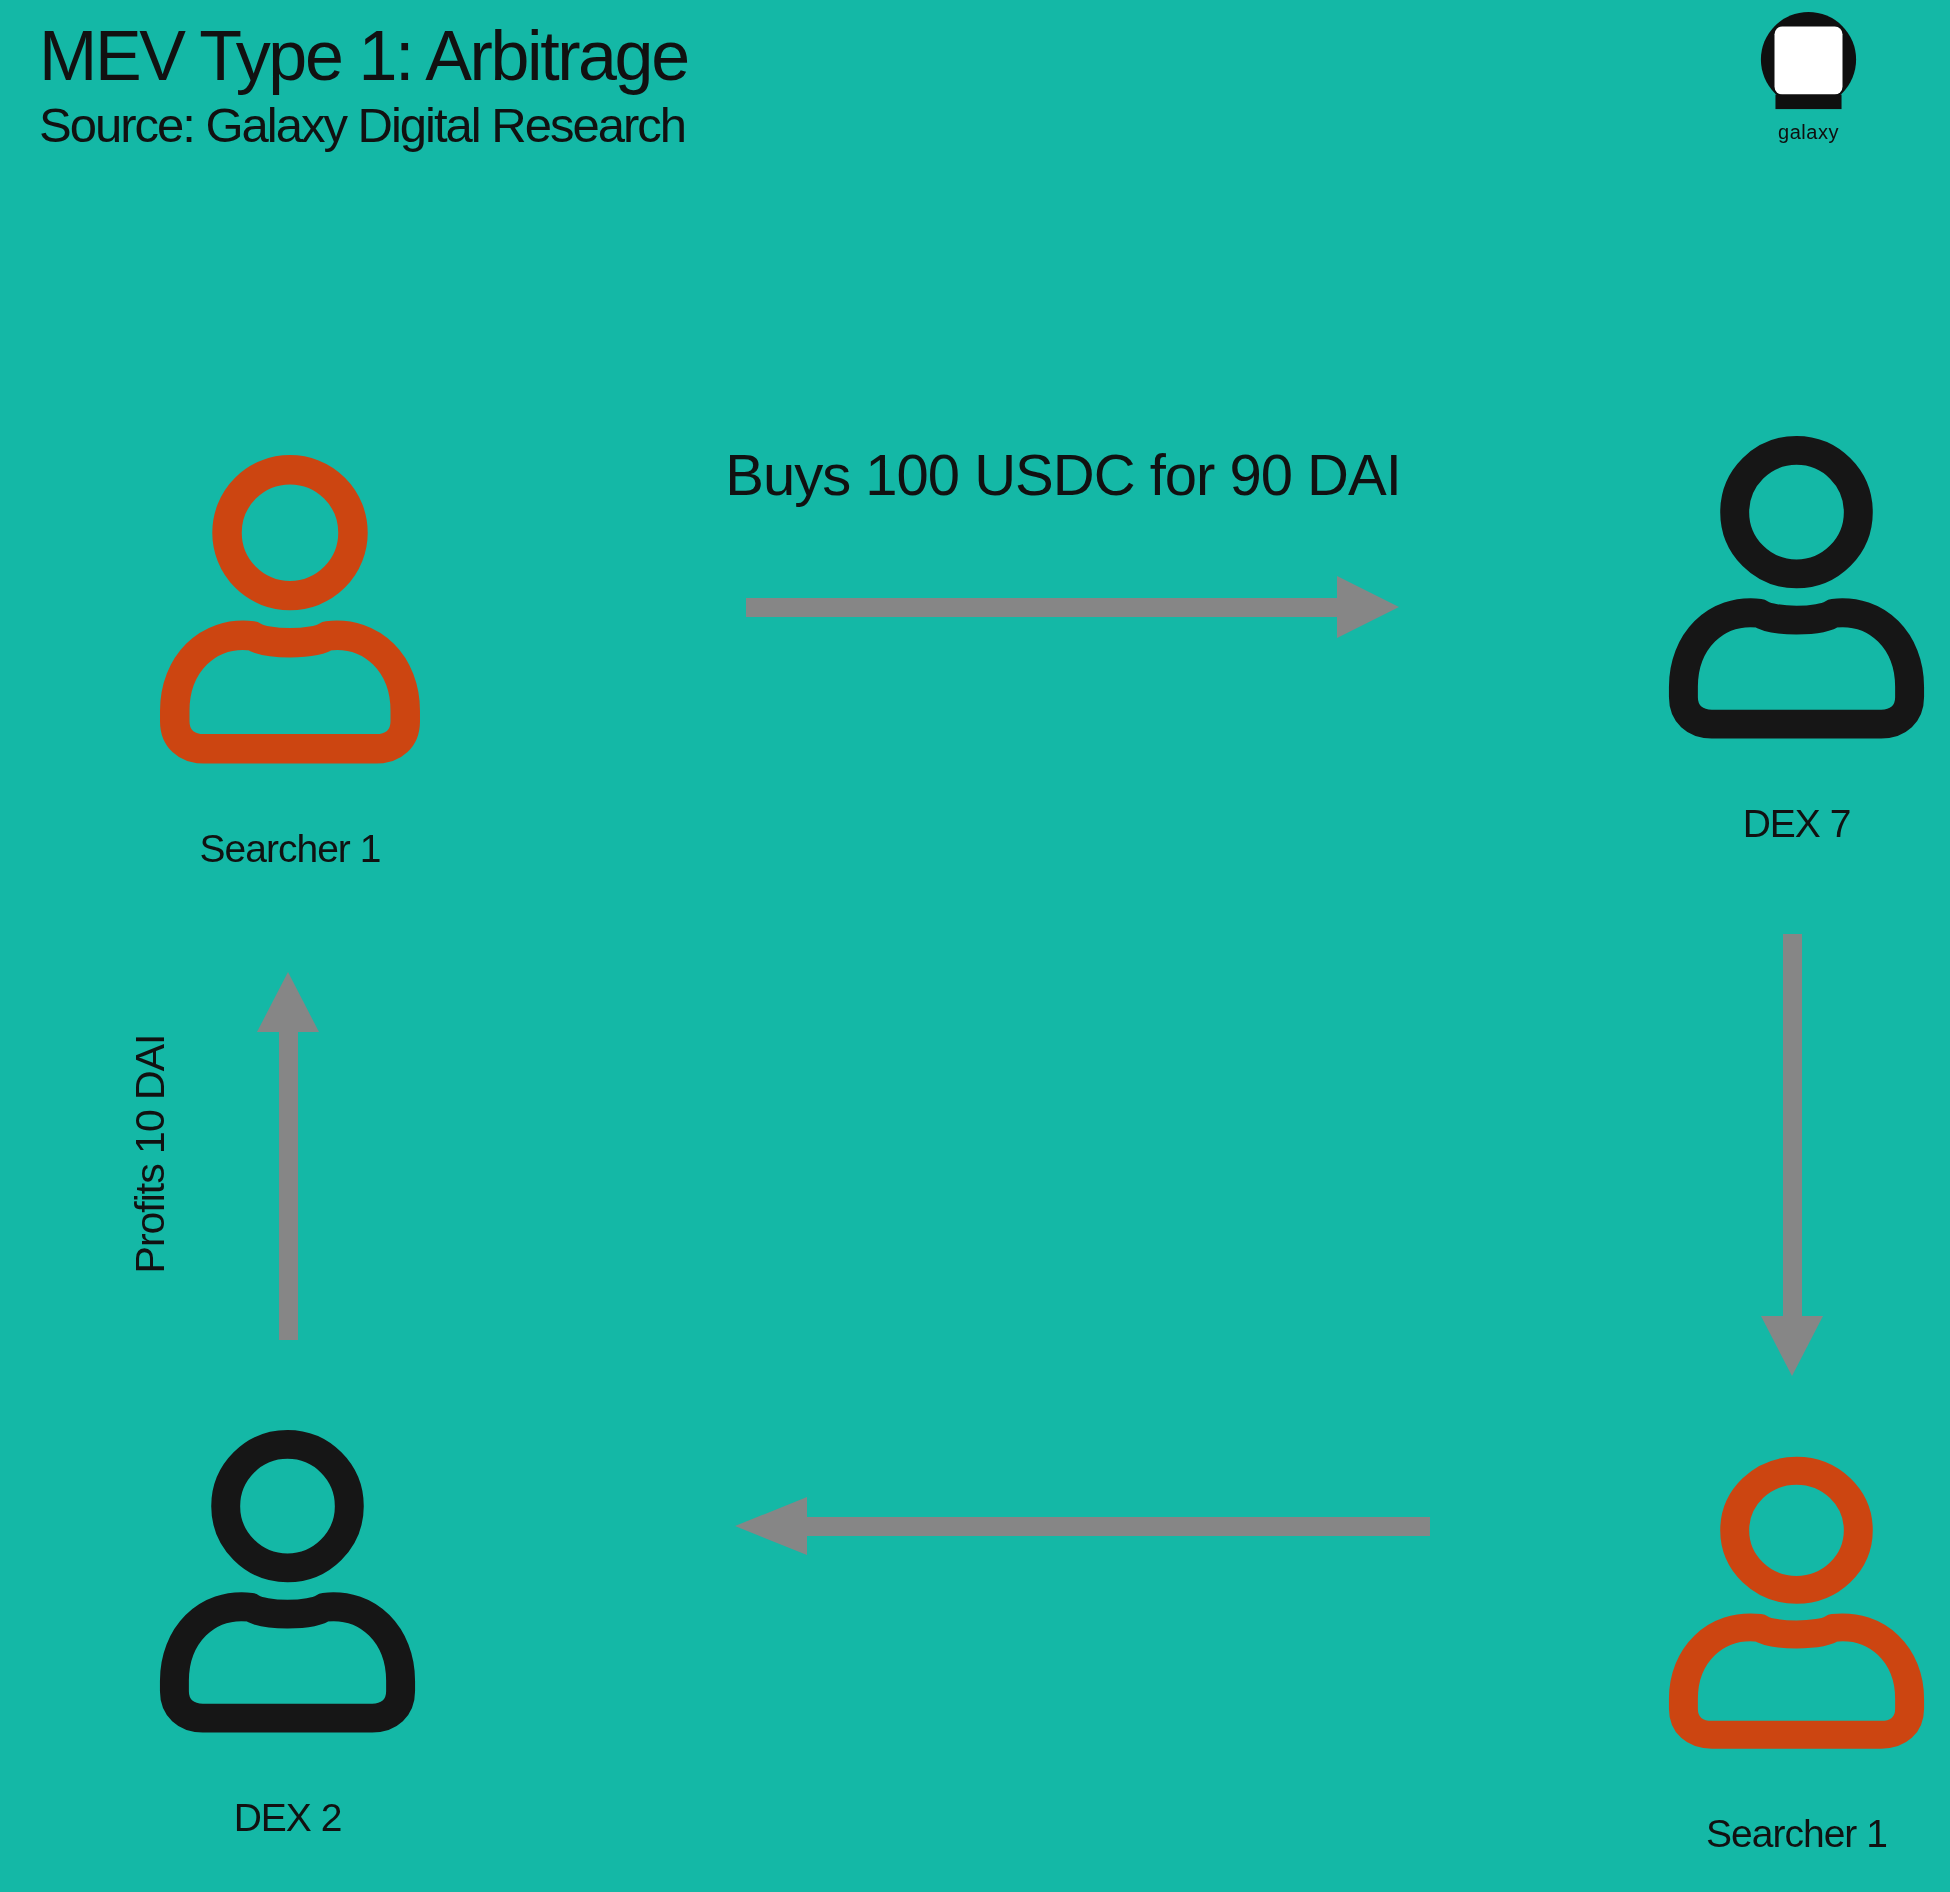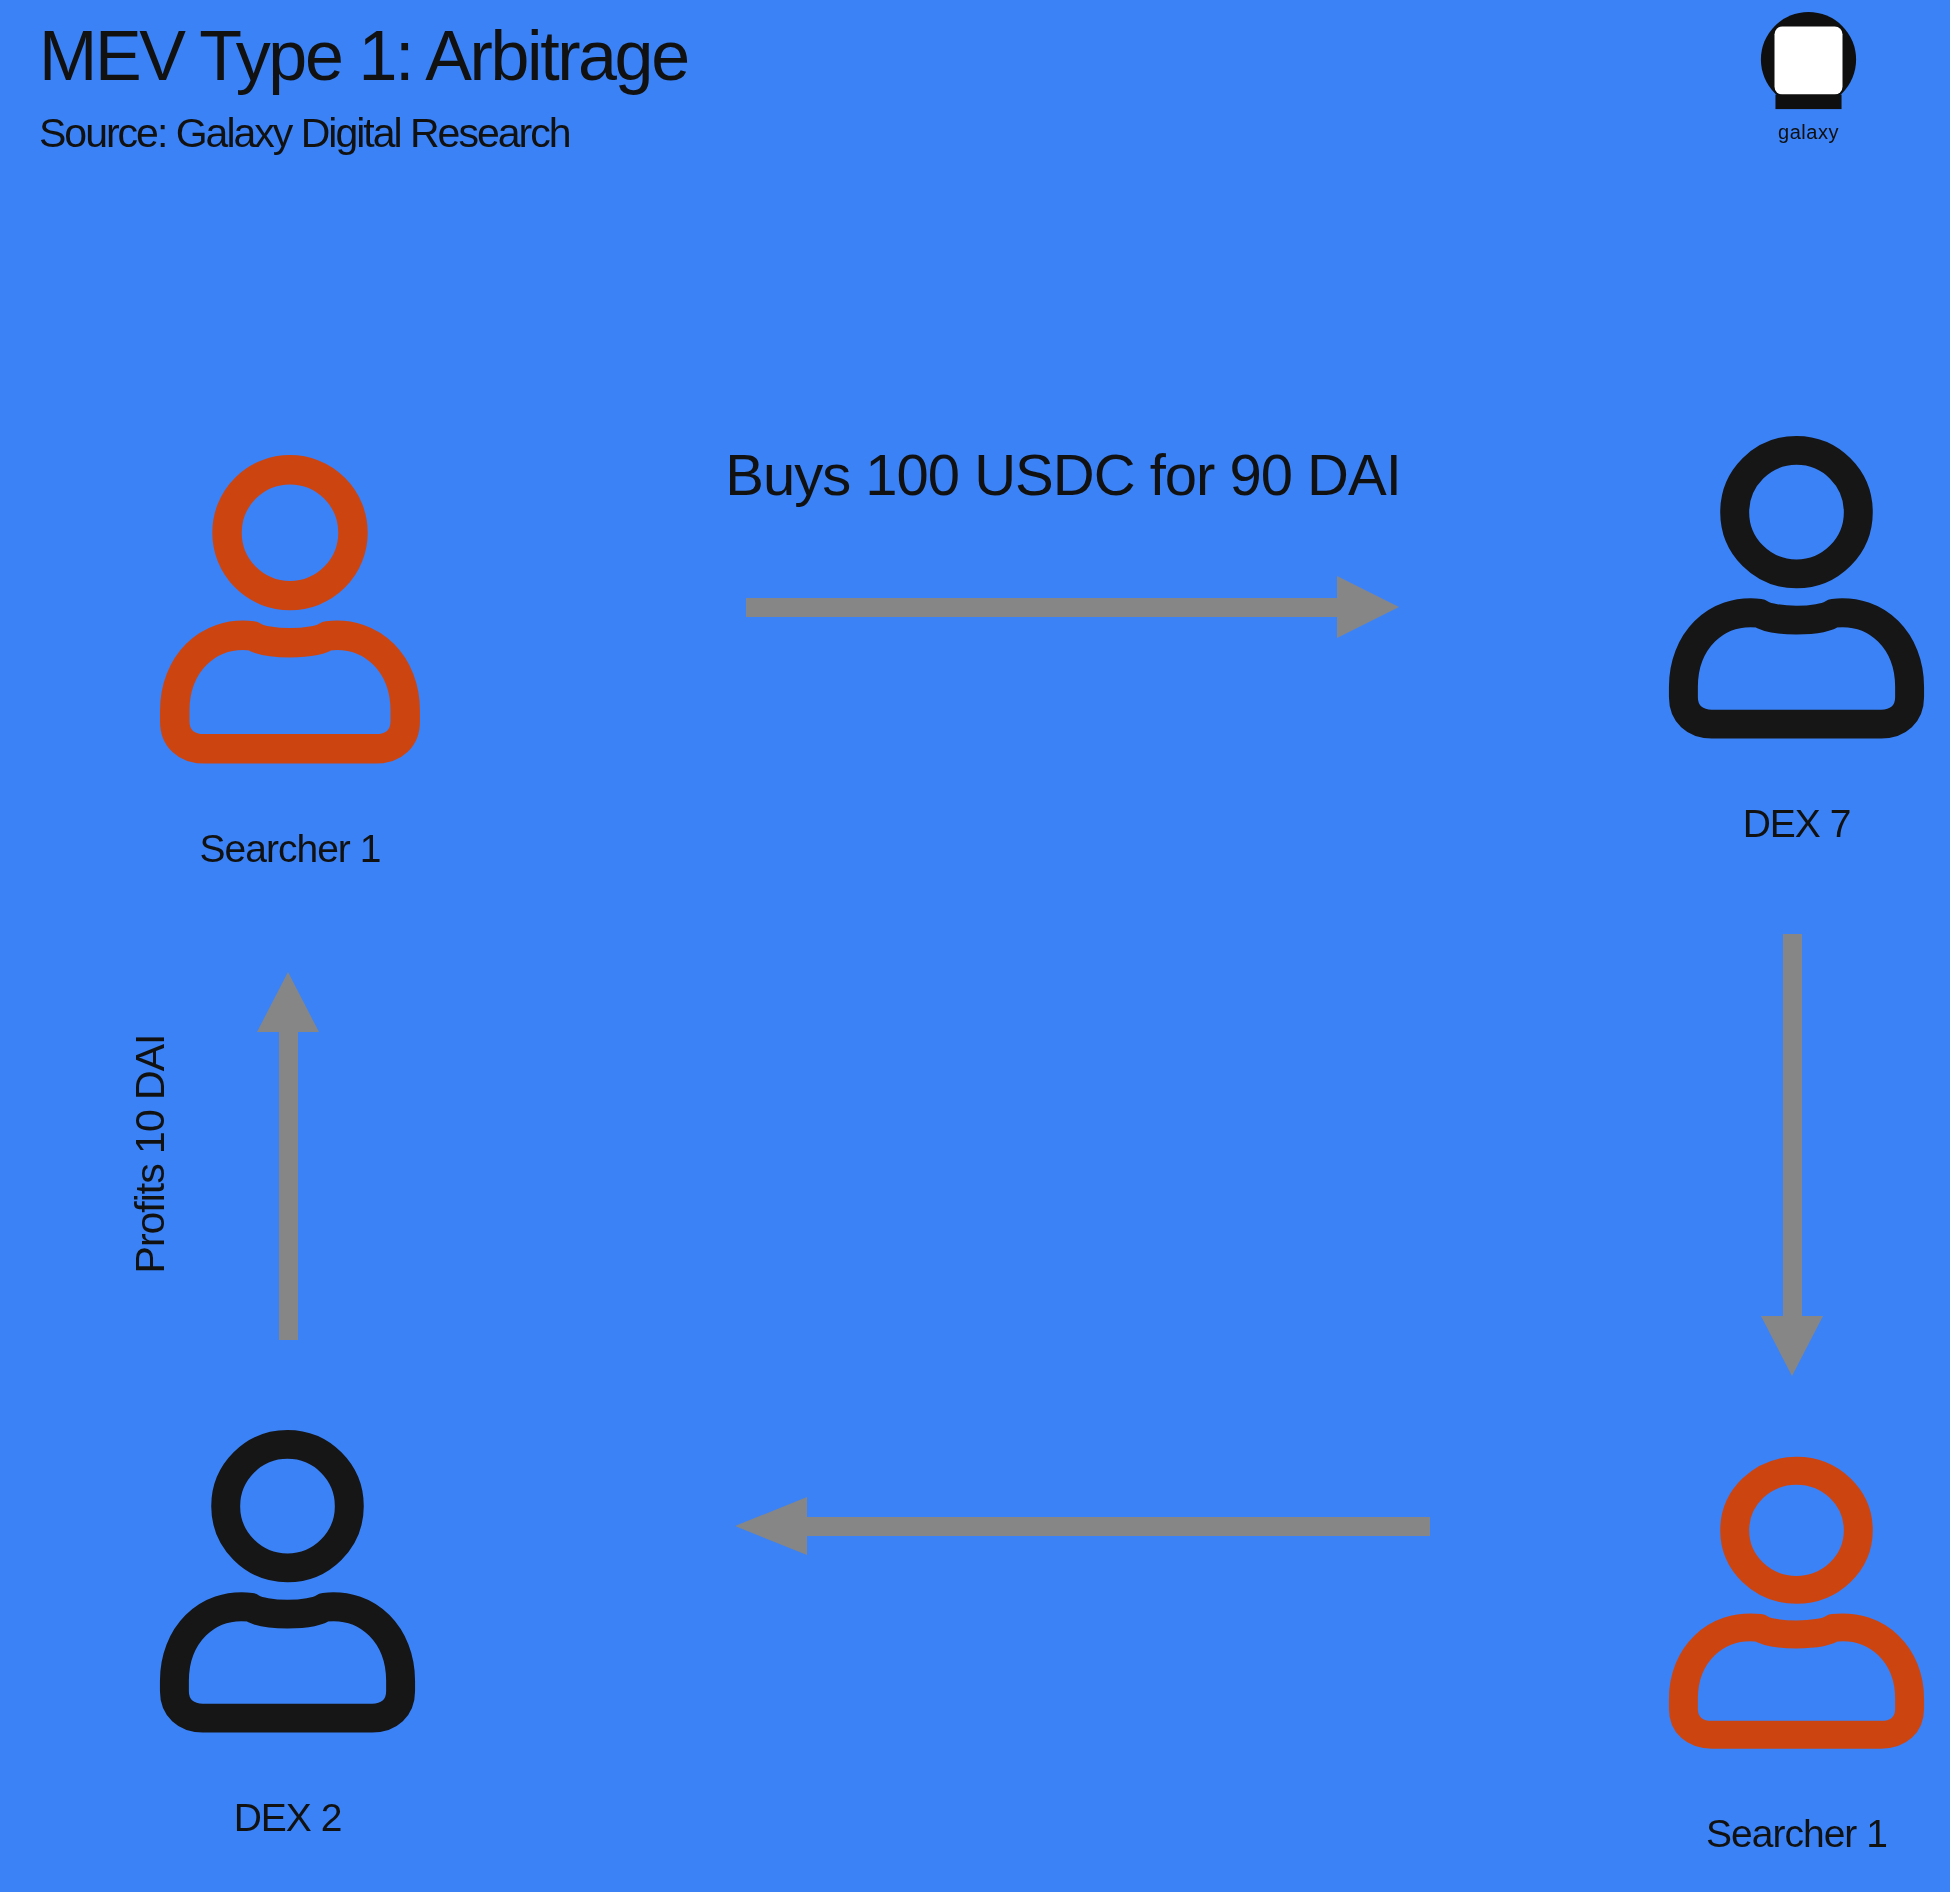--- a/index.html
+++ b/index.html
@@ -1,29 +1,29 @@
 <!DOCTYPE html>
 <html style="--orange: #CC4511; --black: #161616; --gray: #868686; --ink: #111111;"><head>
 <meta charset="utf-8">
 <style>
   html,body { margin:0; padding:0; background:#ffffff; }
   :root {
     --orange:#CC4511; --black:#161616; --gray:#868686; --ink:#111111;
   }
   .canvas {
-    position:relative; width:1950px; height:1893px; background:#3b82f6;
+    position:relative; width:1950px; height:1893px; background:#14b8a6;
     font-family:"Liberation Sans", sans-serif; color:var(--ink); overflow:hidden;
   }
   
   .title {
     position:absolute; left:39px; top:17.6px; font-size:70px; line-height:1.1;
     font-weight:500; letter-spacing:-2.4px; color:var(--ink); white-space:nowrap;
   }
   .subtitle {
-    position:absolute; left:39px; top:111px; font-size:41px; line-height:1.1;
+    position:absolute; left:39px; top:99px; font-size:49px; line-height:1.1;
     font-weight:500; letter-spacing:-2px; color:var(--ink); white-space:nowrap;
   }
   
   .logo { position:absolute; left:1750px; top:9.8px; width:117px; text-align:center; }
   .logo svg { display:block; margin:0 auto; }
   .logo .wordmark { margin-top:8.8px; font-size:20px; letter-spacing:0.5px; color:#0f0f0f; }
   
   .node { position:absolute; text-align:center; }
   .node svg.person { display:block; width:100%; }
   .node .nlabel { margin-top:60px; font-size:39px; letter-spacing:-1px; color:var(--ink); white-space:nowrap; }

